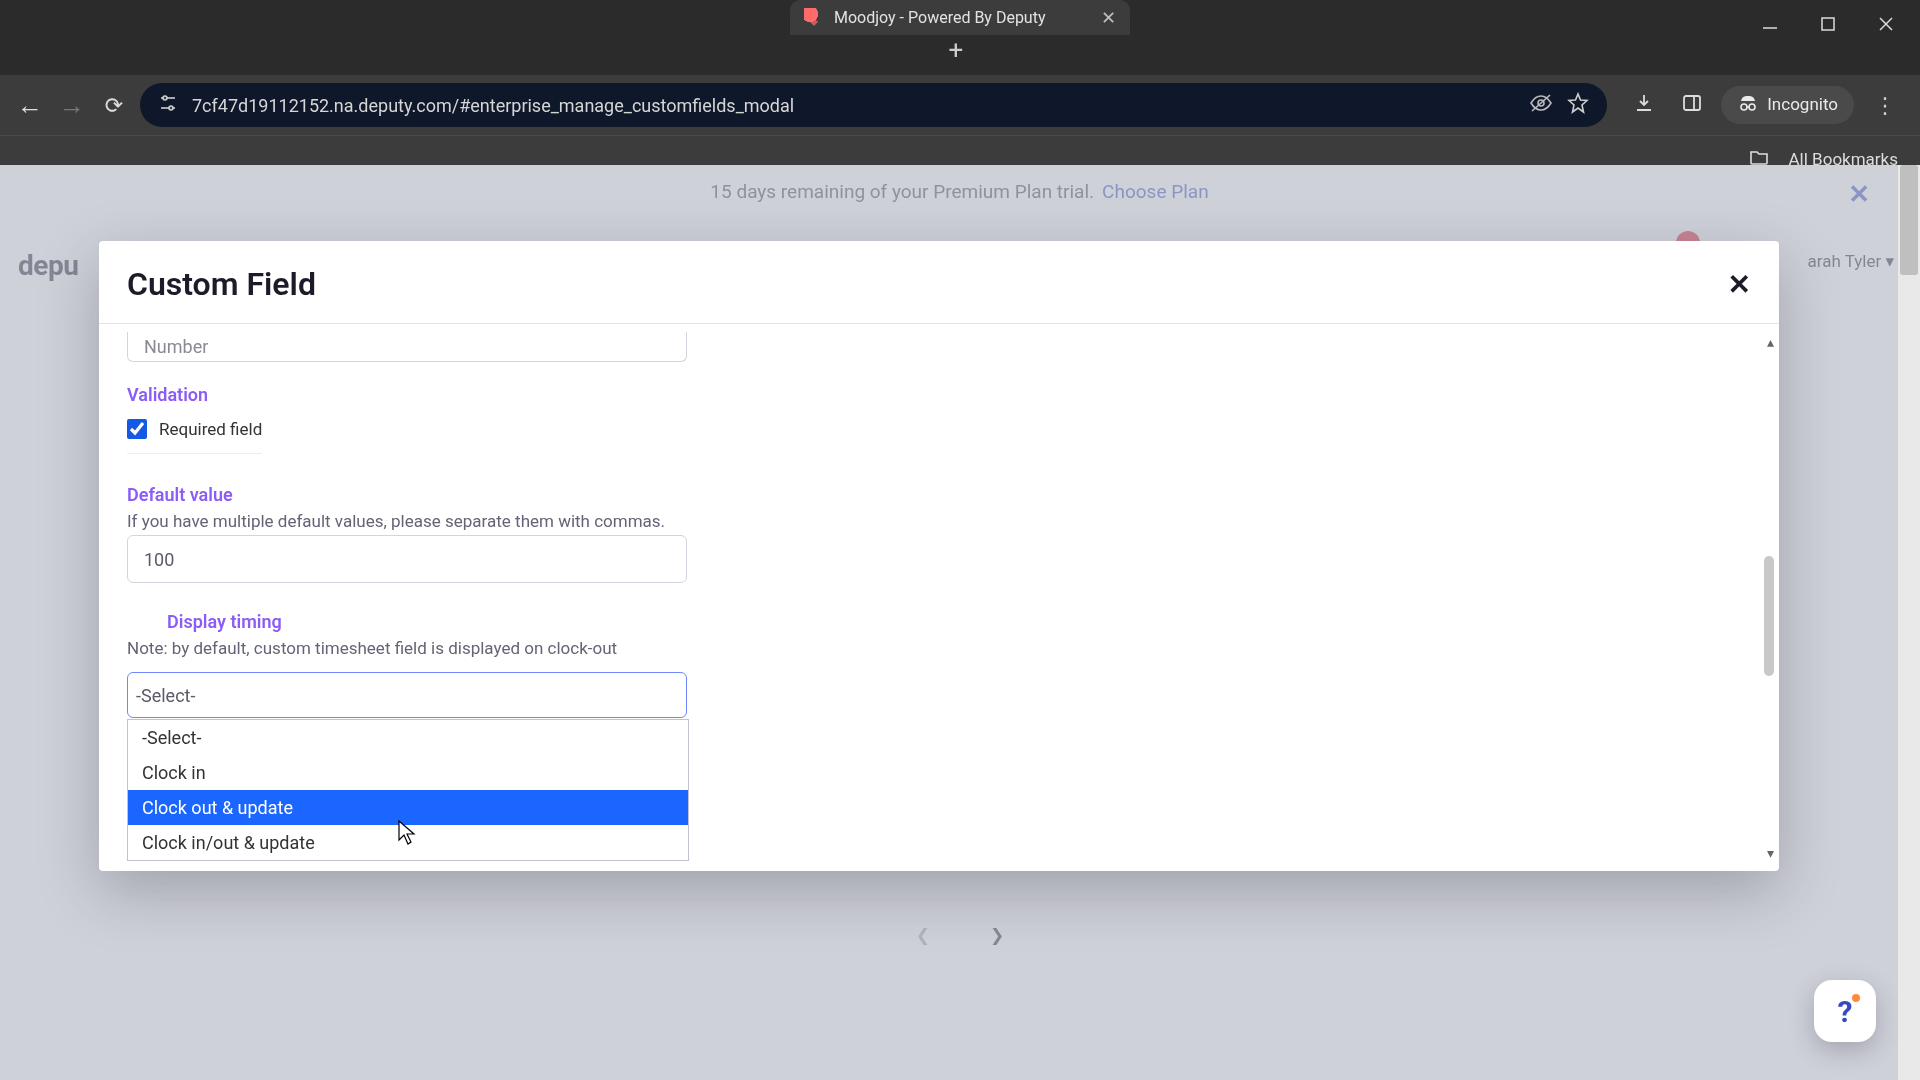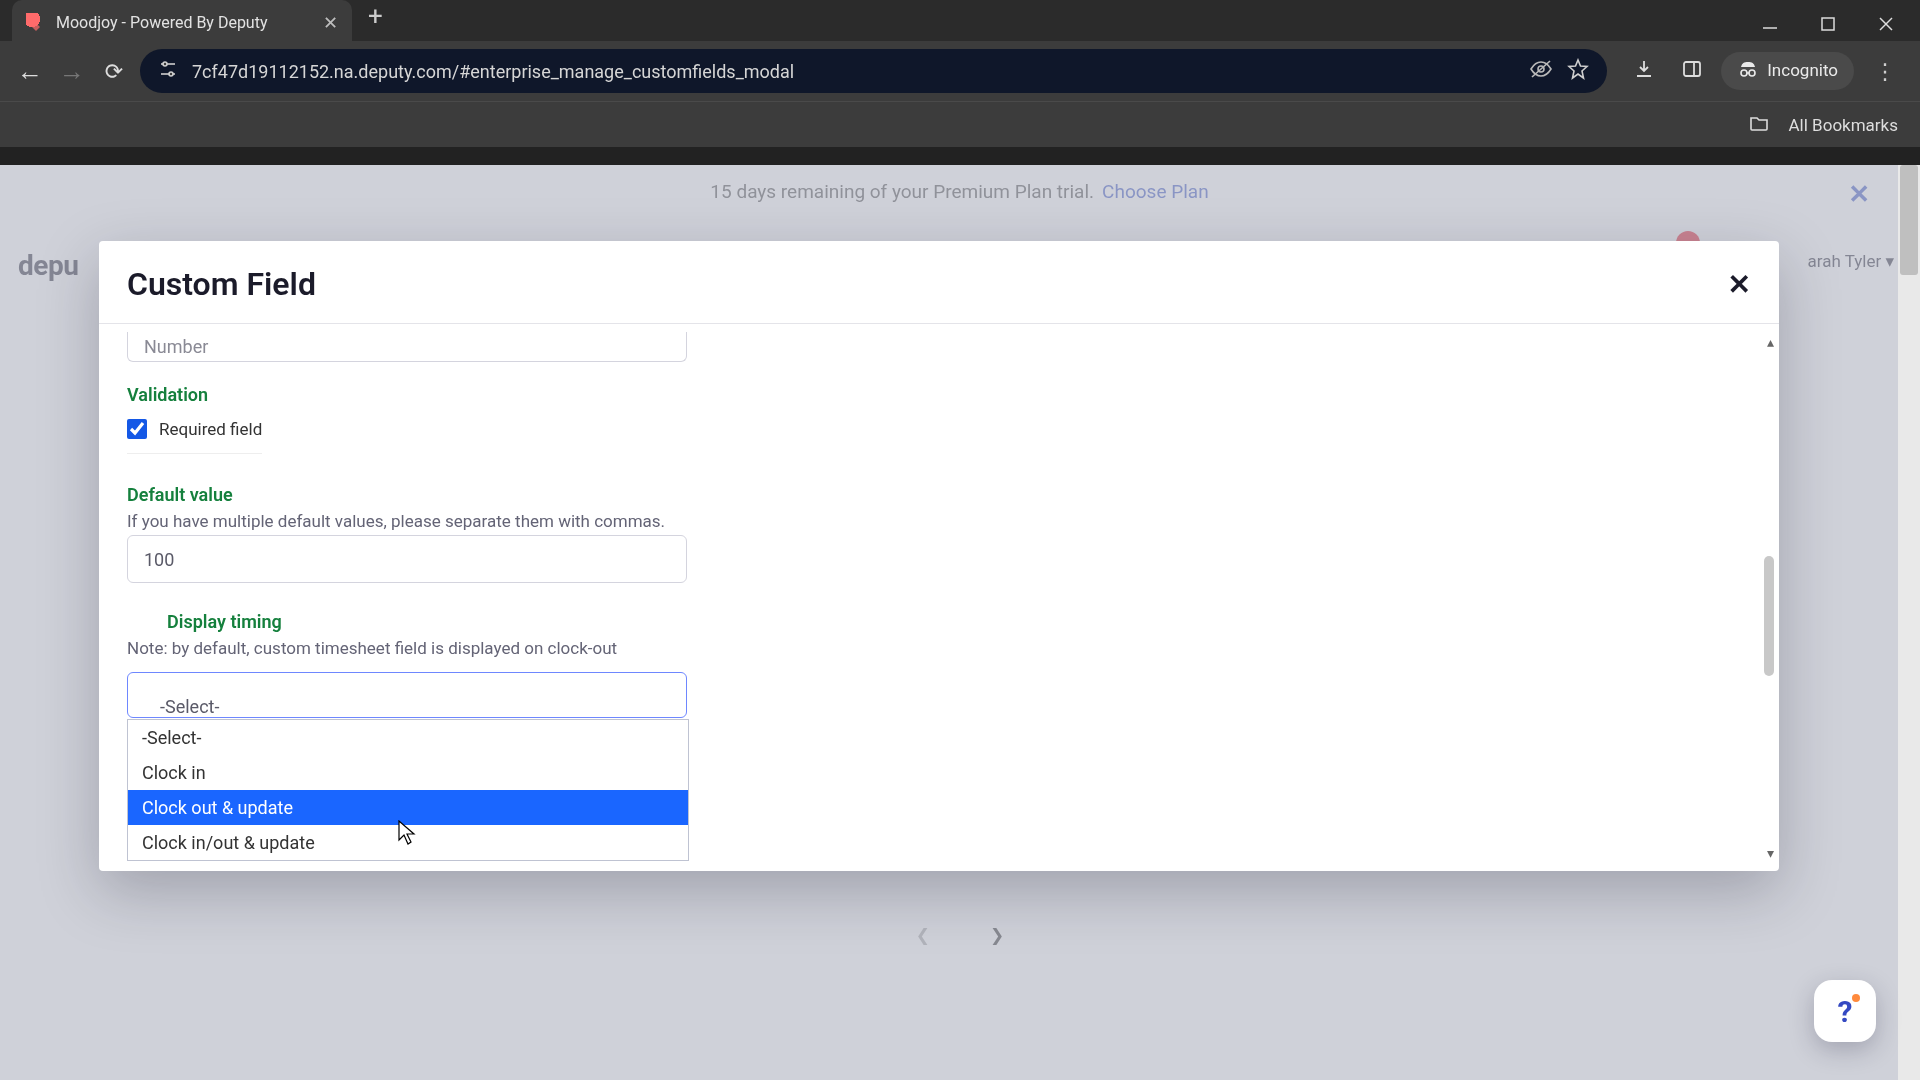--- a/index.html
+++ b/index.html
@@ -8,24 +8,25 @@
     font-family: -apple-system, "Segoe UI", Roboto, Arial, sans-serif;
     background: #222;
     overflow: hidden;
     position: relative;
     font-size: 17px;
   }
 
   
   .chrome-top {
     background: #2b2b2b;
-    height: 41px;
-    display: flex; align-items: flex-start;
+    height: 75px;
+    display: flex; align-items: center;
     padding: 0 12px 0 4px;
     position: relative;
+    flex-direction: column;
   }
   .tab {
     background: #3c3c3c;
     border-radius: 10px 10px 0 0;
     height: 45px; width: 340px;
     margin-left: 8px;
     display: flex; align-items: center;
     padding: 0 14px;
     color: #d8d8d8;
     gap: 10px;
@@ -155,31 +156,31 @@
   .modal-scroll-arrow.up { top:0;}
   .modal-scroll-arrow.down { bottom:0;}
   .modal-scroll-thumb { position:absolute; right:3px; top:222px; width:10px; height:120px; background:#c8c8c8; border-radius:5px;}
 
   .field-input {
     width:560px; height:48px; border:1px solid #d4d4de; border-radius:6px;
     padding: 0 16px; font-size:18px; color:#5a5a68;
     display:flex; align-items:center; background:#fff;
   }
   .field-input.cut { height:30px; border-top:none; border-radius:0 0 6px 6px; margin-top:-4px; color:#8a8a95;}
-  .section-label { font-weight:600; font-size:18px; color:#15803d; margin-top:22px;}
+  .section-label { font-weight:600; font-size:18px; color:#8b5cf6; margin-top:22px;}
   .hint { font-size:17px; color:#646476; margin-top:6px;}
   .checkbox-row { display:flex; align-items:center; gap:12px; margin-top:14px; padding-bottom:14px; border-bottom:1px solid #eee; width: fit-content;}
   .chk { width:20px; height:20px; accent-color:#1458e6;}
   .chk-label { font-size:17px; color:#333;}
 
   .margin10 { margin-top:4px;}
   .margin14 { margin-top:14px;}
   .select-box {
     width:560px; height:46px; border:1px solid #6e87ff; border-radius:6px;
-    padding:0 32px; font-size:18px; color:#5a5a68; display:flex; align-items:flex-end;
+    padding:0 8px; font-size:18px; color:#5a5a68; display:flex; align-items:center;
     background:#fff; position:relative;
   }
   .dropdown {
     position:absolute; top:46px; left:-1px; width:562px;
     border:1px solid #bfc3d2; background:#fff;
     z-index:10;
   }
   .dd-item { padding:4px 14px; font-size:18px; color:#333; line-height:27px; }
   .dd-item.highlight { background:#1a66ff; color:#fff; }
 

